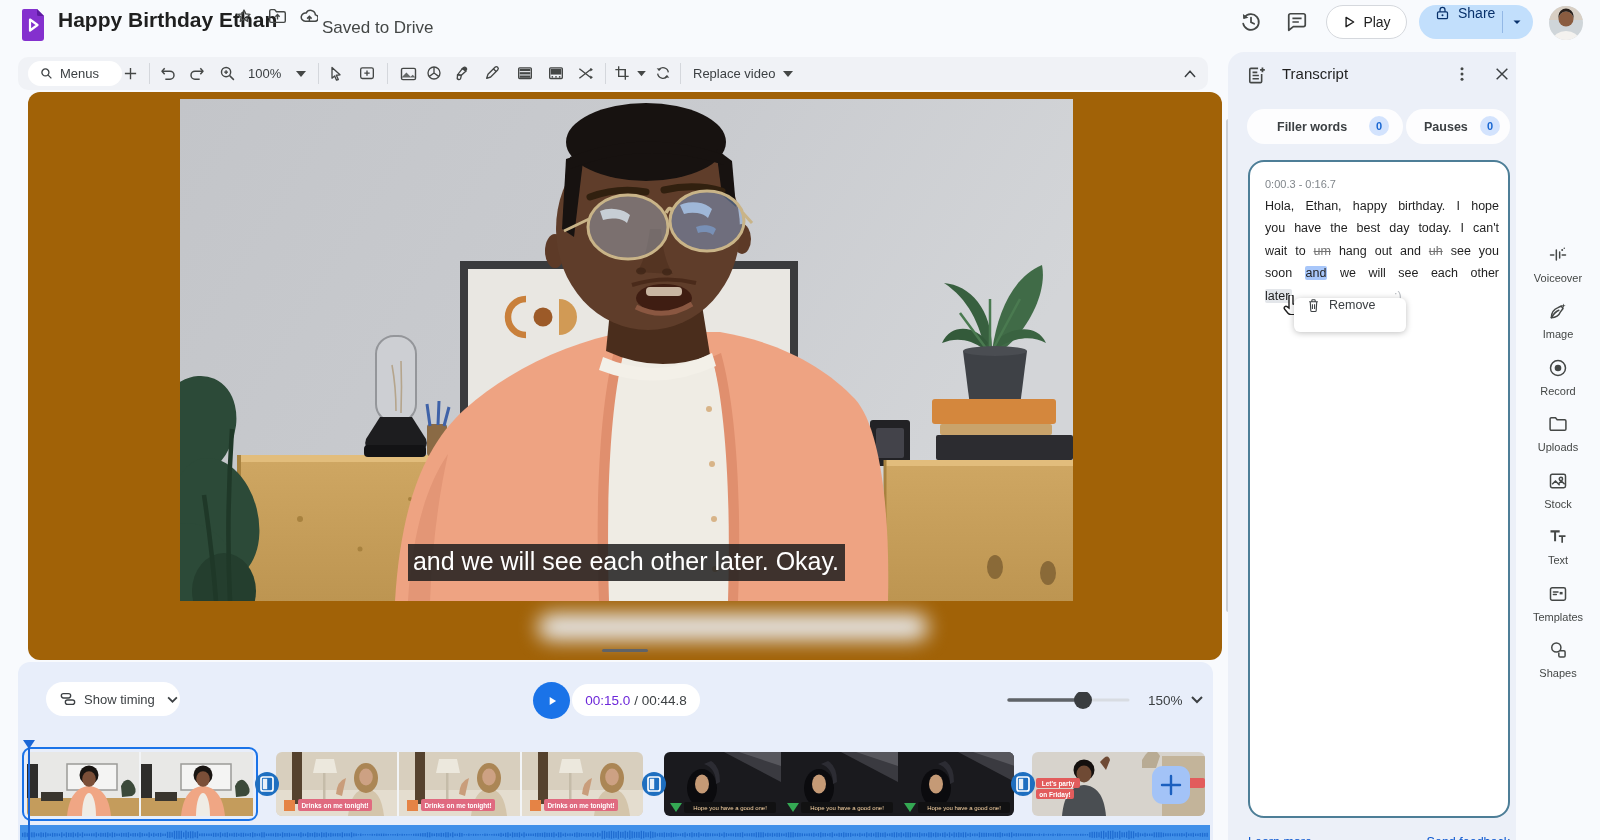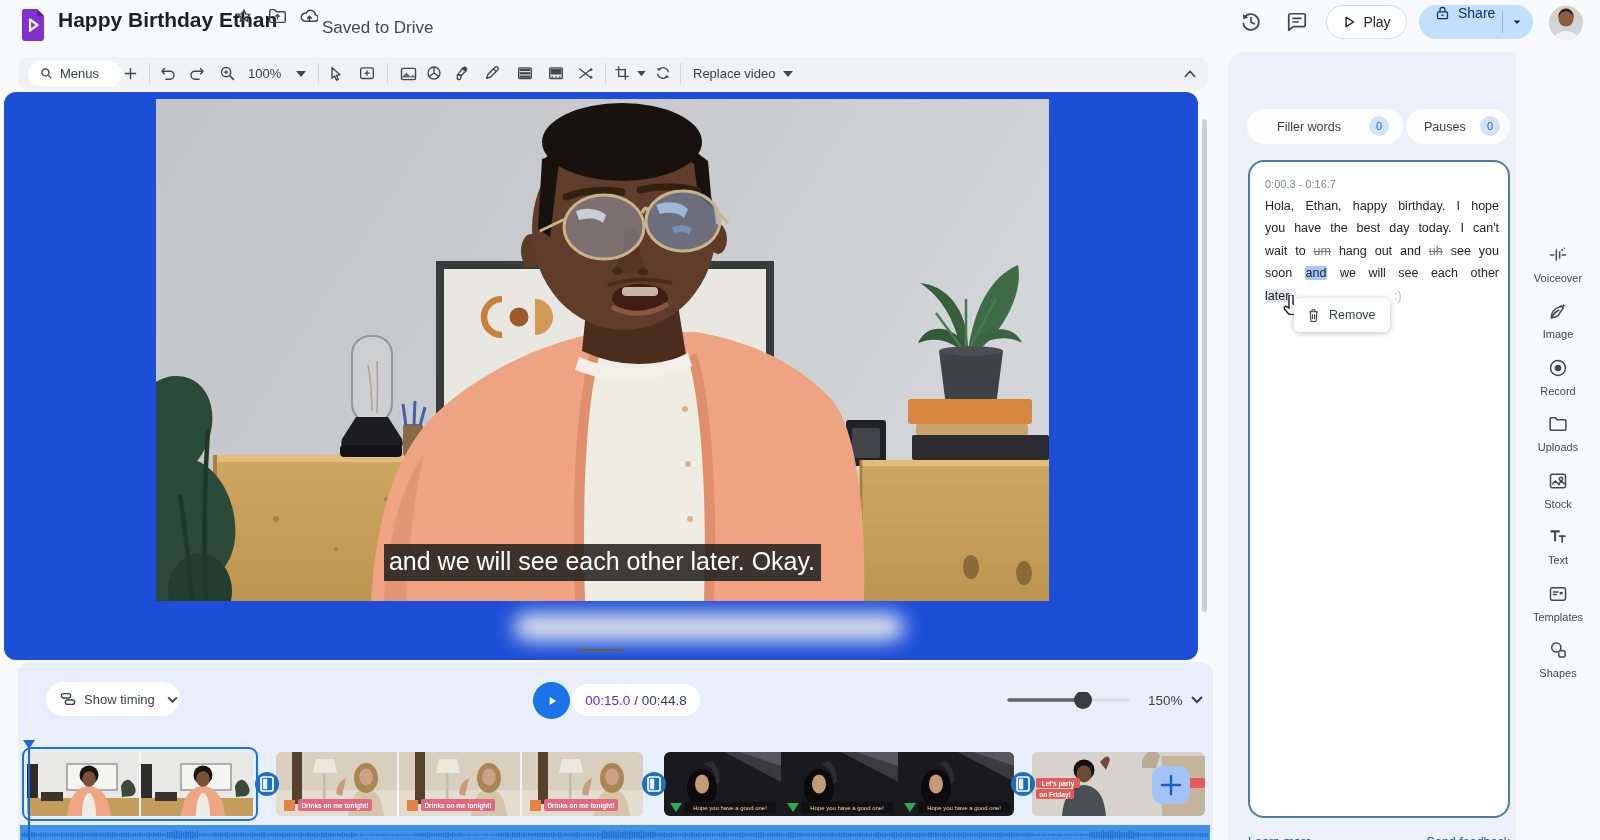--- a/index.html
+++ b/index.html
@@ -17,50 +17,50 @@
 
 #playbtn { position:absolute; left:1326px; top:5px; width:81px; height:34px; background:#fff; border:1px solid #d5d8dd; border-radius:17px; display:flex; align-items:center; justify-content:center; font-size:14px; font-weight:500; color:#1f1f1f; }
 #sharebtn { position:absolute; left:1419px; top:5px; width:114px; height:34px; background:#c2dffc; border-radius:17px; display:flex; font-size:14px; font-weight:500; color:#08316b; }
 #avatar { position:absolute; left:1549px; top:6px; width:34px; height:34px; border-radius:50%; overflow:hidden; }
 
 #toolbar { position:absolute; left:18px; top:57px; width:1190px; height:33px; background:#f0f2f6; border-radius:10px; }
 #menuspill { position:absolute; left:10px; top:4px; width:94px; height:25px; background:#fff; border-radius:13px; display:flex; align-items:center; font-size:13px; color:#3c4043; }
 .tbtxt { position:absolute; top:9px; font-size:13px; color:#3c4043; }
 .tdiv { position:absolute; top:6px; width:1px; height:21px; background:#d4d7dc; }
 
-#canvas { position:absolute; left:4px; top:92px; width:1194px; height:568px; background:#1d4ed8; border-radius:12px; }
+#canvas { position:absolute; left:28px; top:92px; width:1194px; height:568px; background:#a16207; border-radius:12px; }
 #video { position:absolute; left:152px; top:7px; width:893px; height:502px; overflow:hidden; }
 #ghost { position:absolute; left:510px; top:522px; width:390px; height:26px; background:#e9ebee; filter:blur(10px); border-radius:15px; }
 #draghandle { position:absolute; left:574px; top:557px; width:46px; height:3px; background:#5f6368; border-radius:2px; }
 #scrollbar { position:absolute; left:1198px; top:27px; width:5px; height:493px; background:#ccd0d6; border-radius:3px; }
 
 #timeline { position:absolute; left:18px; top:662px; width:1195px; height:178px; background:#e8eefa; border-radius:12px 12px 0 0; }
 #showtiming { position:absolute; left:28px; top:20px; width:134px; height:34px; background:#fff; border-radius:17px; display:flex; align-items:center; font-size:13px; color:#3c4043; }
 #playcirc { position:absolute; left:515px; top:20px; width:37px; height:37px; border-radius:50%; background:#1a73e8; display:flex; align-items:center; justify-content:center; }
 #timepill { position:absolute; left:554px; top:22px; width:128px; height:32px; background:#fff; border-radius:16px; display:flex; align-items:center; justify-content:center; font-size:13.5px; }
 #zoomctl { position:absolute; left:978px; top:30px; width:240px; height:20px; }
 
 #clips { position:absolute; left:0px; top:70px; width:1195px; height:90px; }
 
 #wave { position:absolute; left:2px; top:163px; width:1190px; height:15px; }
 
 #rpanel { position:absolute; left:1228px; top:52px; width:288px; height:788px; background:#ecf0f8; border-radius:16px 0 0 0; }
 #rphead { position:absolute; left:0; top:0; width:288px; height:44px; }
-#chips { position:absolute; left:19px; top:57px; width:254px; height:36px; }
+#chips { position:absolute; left:19px; top:57px; width:254px; height:36px;font-weight:bold; }
 .chip { position:absolute; top:0; height:35px; background:#fdfdfe; border-radius:18px; display:flex; align-items:center; font-size:12.5px; color:#3c4043; }
 .badge { width:20px; height:20px; border-radius:50%; background:#d3e3fd; color:#1967d2; font-size:11px; display:flex; align-items:center; justify-content:center; }
 #tbox { position:absolute; left:20px; top:108px; width:262px; height:658px; background:#fff; border:2px solid #4d7e97; border-radius:16px; }
 #tstamp { position:absolute; left:15px; top:16px; font-size:11px; color:#80868b; }
 #ttext { position:absolute; left:15px; top:33px; width:234px; font-size:12.5px; color:#1f1f1f; line-height:22.4px; }
 #ttext .ln { text-align:justify; text-align-last:justify; white-space:nowrap; }
 #ttext .ln.last { text-align-last:left; }
 .fill { color:#737373; text-decoration:line-through; }
 .hland { background:#a8c7fa; border-radius:2px; padding:0 1px; }
 .hllater { background:#e3e6ea; border-radius:2px; }
-#tooltip { position:absolute; left:44px; top:136px; width:96px; height:34px; background:#fff; border-radius:6px; box-shadow:0 1px 6px rgba(0,0,0,0.25); display:flex; align-items:center; font-size:12.5px; color:#3c4043; }
+#tooltip { position:absolute; left:44px; top:136px; width:112px; height:34px; background:#fff; border-radius:6px; box-shadow:0 1px 6px rgba(0,0,0,0.25); display:flex; font-size:12.5px; color:#3c4043; }
 #rlinks { position:absolute; left:20px; top:783px; width:262px; font-size:12.5px; font-weight:500; color:#0b57d0; }
 
 #sidebar { position:absolute; left:1516px; top:52px; width:84px; height:788px; background:#f8fafd; }
 .sbitem { position:absolute; left:0; width:84px; text-align:center; color:#444746; }
 .sbitem .lbl { font-size:11px; margin-top:3px; }
 </style>
 </head>
 <body>
 <div id="stage">
   <div id="hdr">
@@ -976,20 +976,36 @@
           <rect x="1181.9" y="7.80" width="1.3" height="4.0" fill="#1e6bd0"></rect>
           <rect x="1184.2" y="8.05" width="1.3" height="3.5" fill="#1e6bd0"></rect>
           <rect x="1186.5" y="7.80" width="1.3" height="4.0" fill="#1e6bd0"></rect>
         </svg></div>
     <div style="position:absolute;left:5px;top:75px;width:12px;height:12px"><svg width="12" height="12" viewBox="0 0 12 12">
           <path d="M0 1 L12 1 L6 10 Z" fill="#1a66d6"></path>
         </svg></div>
     <div style="position:absolute;left:10px;top:84px;width:1.5px;height:94px;background:#1a66d6"></div>
   </div>
   <div id="rpanel">
+    <div id="rphead">
+      <svg style="position:absolute;left:19px;top:14px" width="19" height="19" viewBox="0 0 24 24" fill="none" stroke="#444746" stroke-width="2">
+          <path d="M14 3 L5 3 a1.5 1.5 0 0 0 -1.5 1.5 L3.5 19.5 a1.5 1.5 0 0 0 1.5 1.5 L17 21 a1.5 1.5 0 0 0 1.5 -1.5 L18.5 10"></path>
+          <path d="M7 8 L13 8 M7 12 L15 12 M7 16 L15 16"></path>
+          <path d="M19.5 2 L19.5 8 M16.5 5 L22.5 5" stroke-width="2.2"></path>
+        </svg>
+      <div style="position:absolute;left:54px;top:13px;font-size:15px;color:#1f1f1f">Transcript</div>
+      <svg style="position:absolute;left:225px;top:13px" width="18" height="18" viewBox="0 0 24 24" fill="#444746">
+          <circle cx="12" cy="5" r="2"></circle>
+          <circle cx="12" cy="12" r="2"></circle>
+          <circle cx="12" cy="19" r="2"></circle>
+        </svg>
+      <svg style="position:absolute;left:266px;top:14px" width="16" height="16" viewBox="0 0 24 24" fill="none" stroke="#3c4043" stroke-width="2.2">
+          <path d="M4 4 L20 20 M20 4 L4 20"></path>
+        </svg>
+    </div>
     <div id="chips">
       <div class="chip" style="left:0px;width:156px">
           <span style="margin-left:30px">Filler words</span>
           <div class="badge" style="position:absolute;left:122px;top:7px">0</div>
         </div>
       <div class="chip" style="left:159px;width:104px">
           <span style="margin-left:18px">Pauses</span>
           <div class="badge" style="position:absolute;left:74px;top:7px">0</div>
         </div>
     </div>

